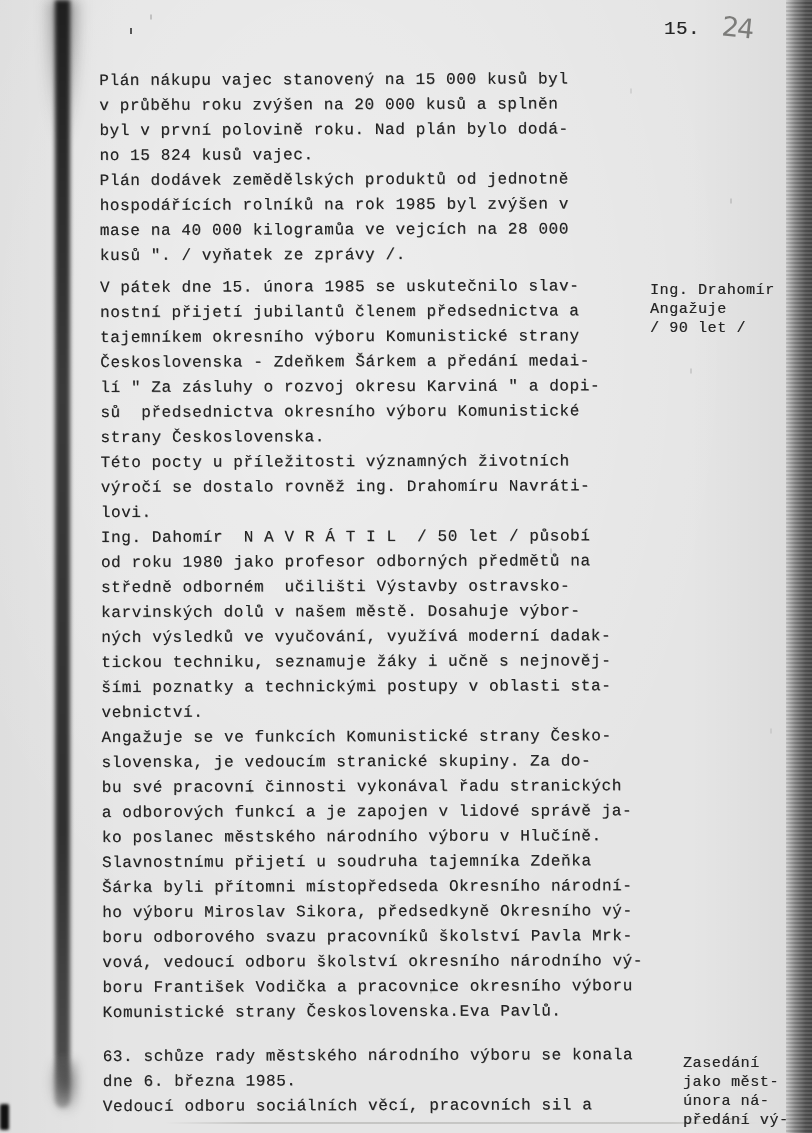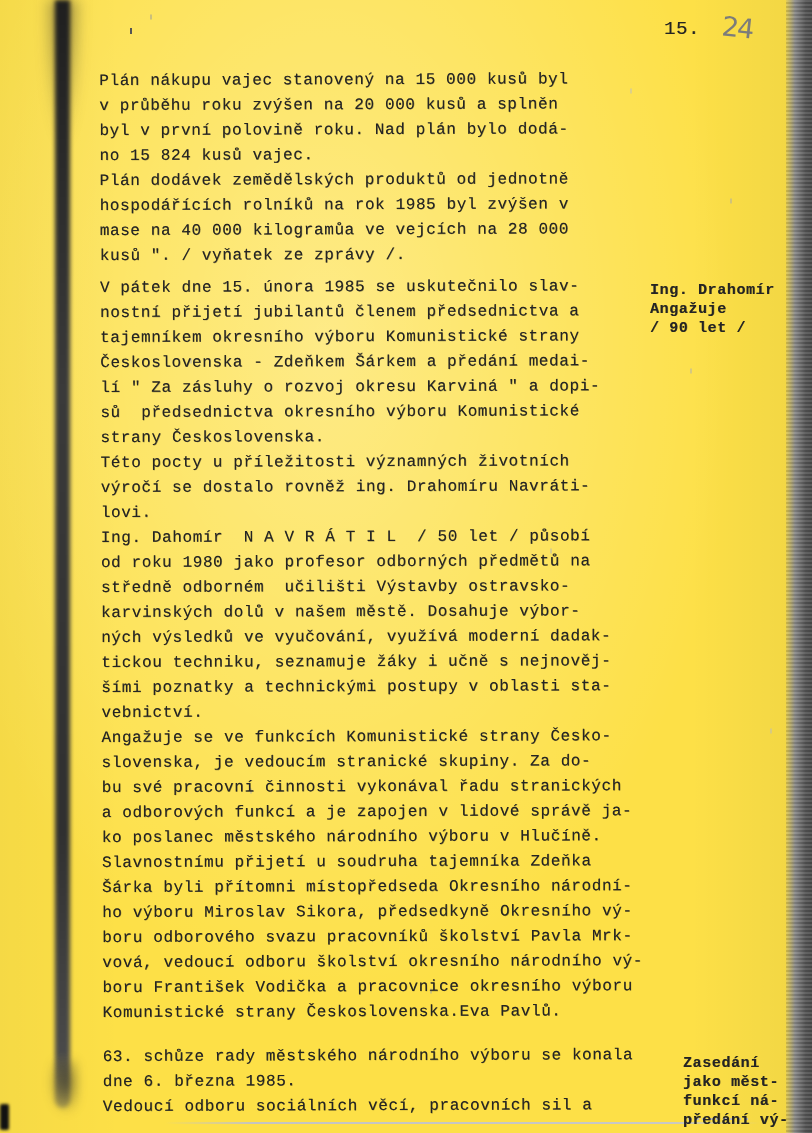--- a/index.html
+++ b/index.html
@@ -1,19 +1,19 @@
 <!DOCTYPE html>
 <html><head>
 <meta charset="utf-8">
 <style>
   html,body{margin:0;padding:0;background:#888;}
   .page{
     position:relative;
     width:812px;height:1133px;
-    background:#fde047;
+    background:#e5e5e5;
     overflow:hidden;
     font-family:"Liberation Mono","DejaVu Sans Mono",monospace;
     color:#242424;
   }
   
   .page::before{
     content:"";position:absolute;inset:0;pointer-events:none;
     background:
       radial-gradient(ellipse at 40% 30%, rgba(255,255,255,.35), rgba(0,0,0,0) 60%),
       linear-gradient(to right, rgba(0,0,0,.03), rgba(0,0,0,0) 15%, rgba(0,0,0,0) 85%, rgba(0,0,0,.05));
@@ -74,21 +74,21 @@
   .body-text{
     position:absolute;left:101px;top:68px;width:575px;
     font-size:16px;transform:rotate(-0.2deg);
   }
   .para .line{white-space:pre;line-height:25px;height:25px;}
   .para{margin:0;}
   .para.p2{margin-top:0;}
   .para.p3{margin-top:7px;}
   .para.p4{margin-top:19px;}
   .margin-note{position:absolute;font-size:15px;}
-  .margin-note .line{white-space:pre;line-height:19px;font-weight:bold;}
+  .margin-note .line{white-space:pre;line-height:19px;}
   .note-1{left:650px;top:281px;}
   .note-2{left:683px;top:1018px;margin-top:36px;}
 </style>
 </head>
 <body>
 
 <div class="page">
 
   <div class="binding-halo"></div>
   <div class="binding"></div>
@@ -157,18 +157,18 @@
 
   <div class="margin-note note-1 typed">
       <div class="line">Ing. Drahomír</div>
       <div class="line">Angažuje</div>
       <div class="line">/ 90 let /</div>
     </div>
 
   <div class="margin-note note-2 typed">
       <div class="line">Zasedání</div>
       <div class="line">jako měst-</div>
-      <div class="line">funkcí ná-</div>
+      <div class="line">února ná-</div>
       <div class="line">předání vý-</div>
       <div class="line">pocty</div>
     </div>
 
 </div>
 
 </body></html>

